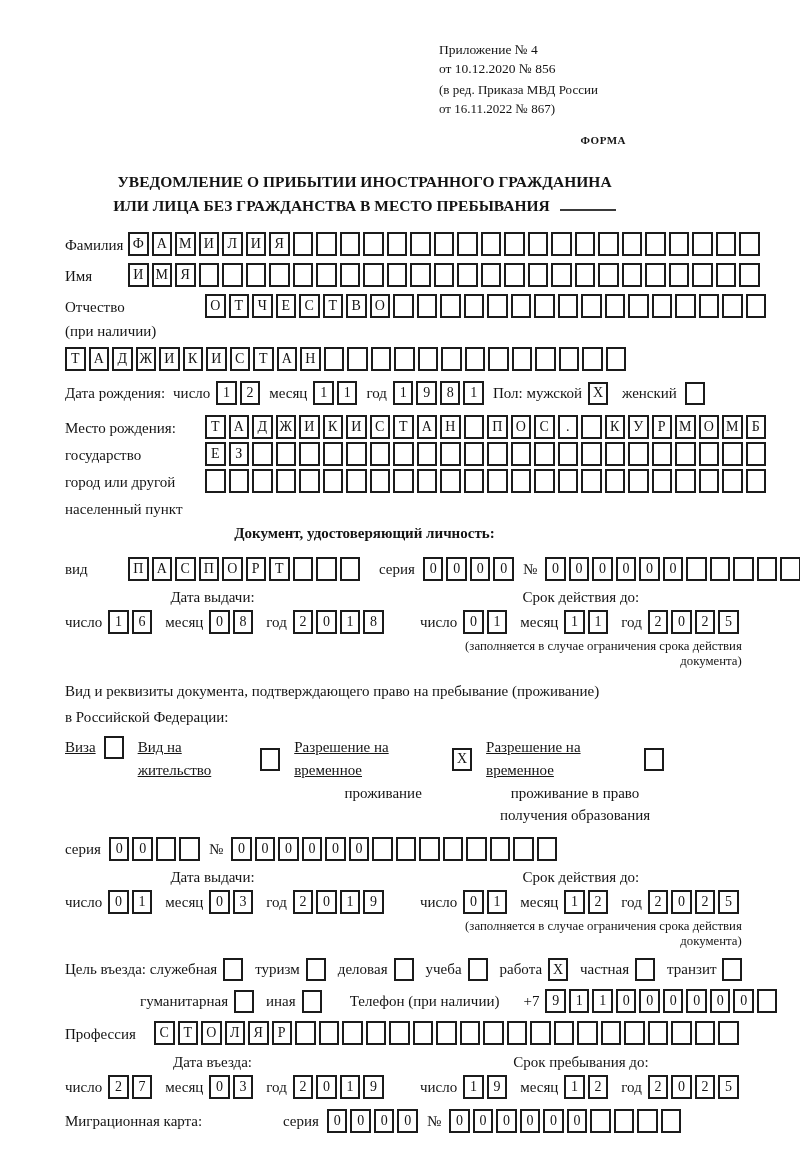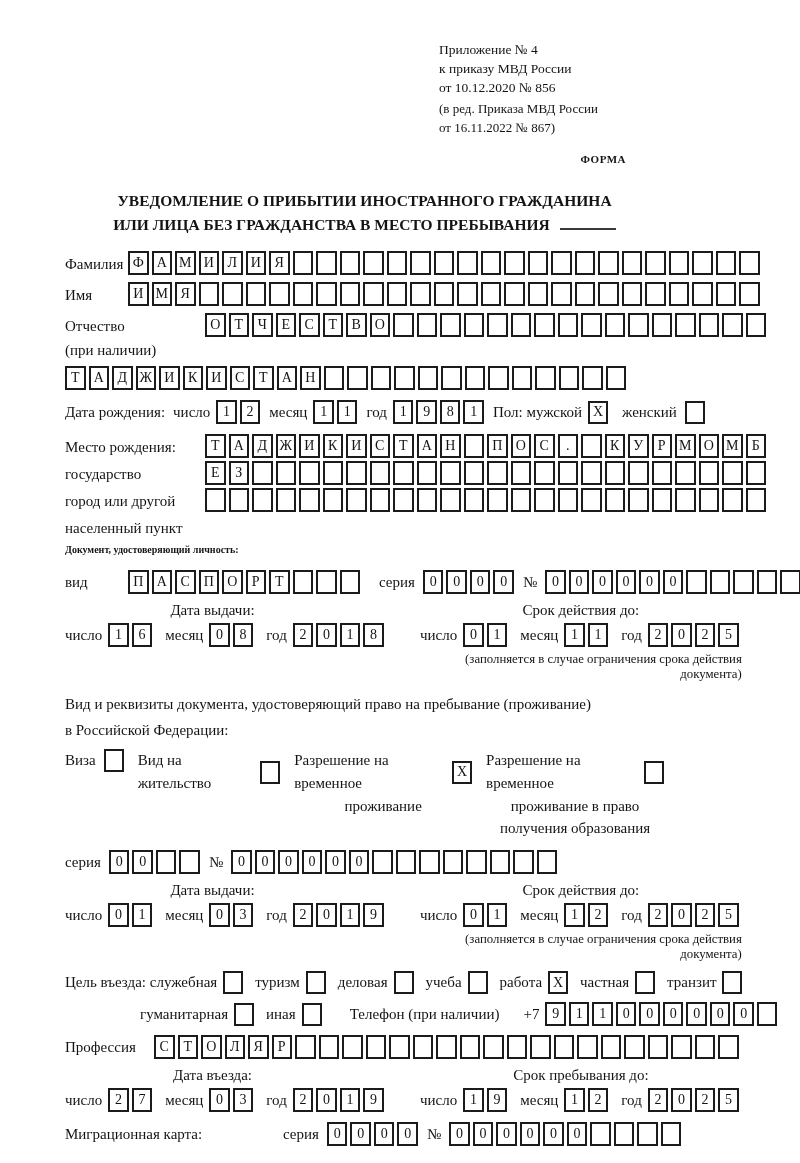--- a/index.html
+++ b/index.html
@@ -48,34 +48,33 @@
   .note{font-size:12.8px;text-align:right;margin-top:4px;}
 
   .para{font-size:15px;line-height:1.7;margin-top:10px;}
 
   
   .permits{display:flex;align-items:flex-start;margin-top:6px;}
   .permits .pitem{display:flex;align-items:center;margin-right:14px;}
   .permits .multi{margin-right:14px;}
   .permits .multi .l1{display:flex;align-items:center;}
   .permits .multi .c{font-size:15px;text-align:center;line-height:22px;}
-  .permits .txt{font-size:15px;margin-right:8px;line-height:23px;}
+  .permits .txt{font-size:15px;margin-right:8px;line-height:23px;text-decoration:underline;}
 
   .purpose{display:flex;align-items:center;margin-top:9px;flex-wrap:nowrap;}
   .purpose .txt{font-size:15px;margin-right:6px;white-space:nowrap;}
   .purpose .gap{width:12px;flex:0 0 auto;}
 </style>
 </head>
 <body>
 
 <div class="page">
 
   <div class="hdr">
     <div>Приложение № 4</div>
-    <div>к приказу МВД России</div>
     <div>от 10.12.2020 № 856</div>
     <div class="amend">
       <div>(в ред. Приказа МВД России</div>
       <div>от 16.11.2022 № 867)</div>
     </div>
   </div>
 
   <div class="forma">ФОРМА</div>
 
   <div class="title">
@@ -323,21 +322,21 @@
           <span class="cell"></span>
           <span class="cell"></span>
           <span class="cell"></span>
           <span class="cell"></span>
           <span class="cell"></span>
           <span class="cell"></span>
         </span>
     </span>
   </div>
 
-  <div style="text-align:left;font-weight:bold;font-size:10px;margin-top:2px;">Документ, удостоверяющий личность:</div>
+  <div style="text-align:center;font-weight:bold;font-size:15px;margin-top:2px;">Документ, удостоверяющий личность:</div>
 
   <div class="row" style="margin-top:14px;align-items:center;">
     <span class="inl w63">вид</span>
     <span class="boxes">
         <span class="cell">П</span>
         <span class="cell">А</span>
         <span class="cell">С</span>
         <span class="cell">П</span>
         <span class="cell">О</span>
         <span class="cell">Р</span>
@@ -411,21 +410,21 @@
             <span class="cell">0</span>
             <span class="cell">2</span>
             <span class="cell">5</span>
           </span>
       </div>
       <div class="note">(заполняется в случае ограничения срока действия документа)</div>
     </div>
   </div>
 
   <div class="para">
-    <div>Вид и реквизиты документа, удостоверяющий право на пребывание (проживание)</div>
+    <div>Вид и реквизиты документа, подтверждающего право на пребывание (проживание)</div>
     <div>в Российской Федерации:</div>
   </div>
 
   <div class="permits">
     <span class="pitem">
       <span class="txt">Виза</span>
       <span class="boxes">
           <span class="cell cb"></span>
         </span>
     </span>
@@ -589,21 +588,21 @@
         <span class="cell">0</span>
         <span class="cell">0</span>
         <span class="cell">0</span>
         <span class="cell">0</span>
         <span class="cell">0</span>
         <span class="cell">0</span>
         <span class="cell"></span>
       </span>
   </div>
 
-  <div class="row" style="margin-top:8px;align-items:center;">
+  <div class="row" style="margin-top:8px;">
     <span class="lbl w89">Профессия</span>
     <span class="boxes">
         <span class="cell">С</span>
         <span class="cell">Т</span>
         <span class="cell">О</span>
         <span class="cell">Л</span>
         <span class="cell">Я</span>
         <span class="cell">Р</span>
         <span class="cell"></span>
         <span class="cell"></span>

